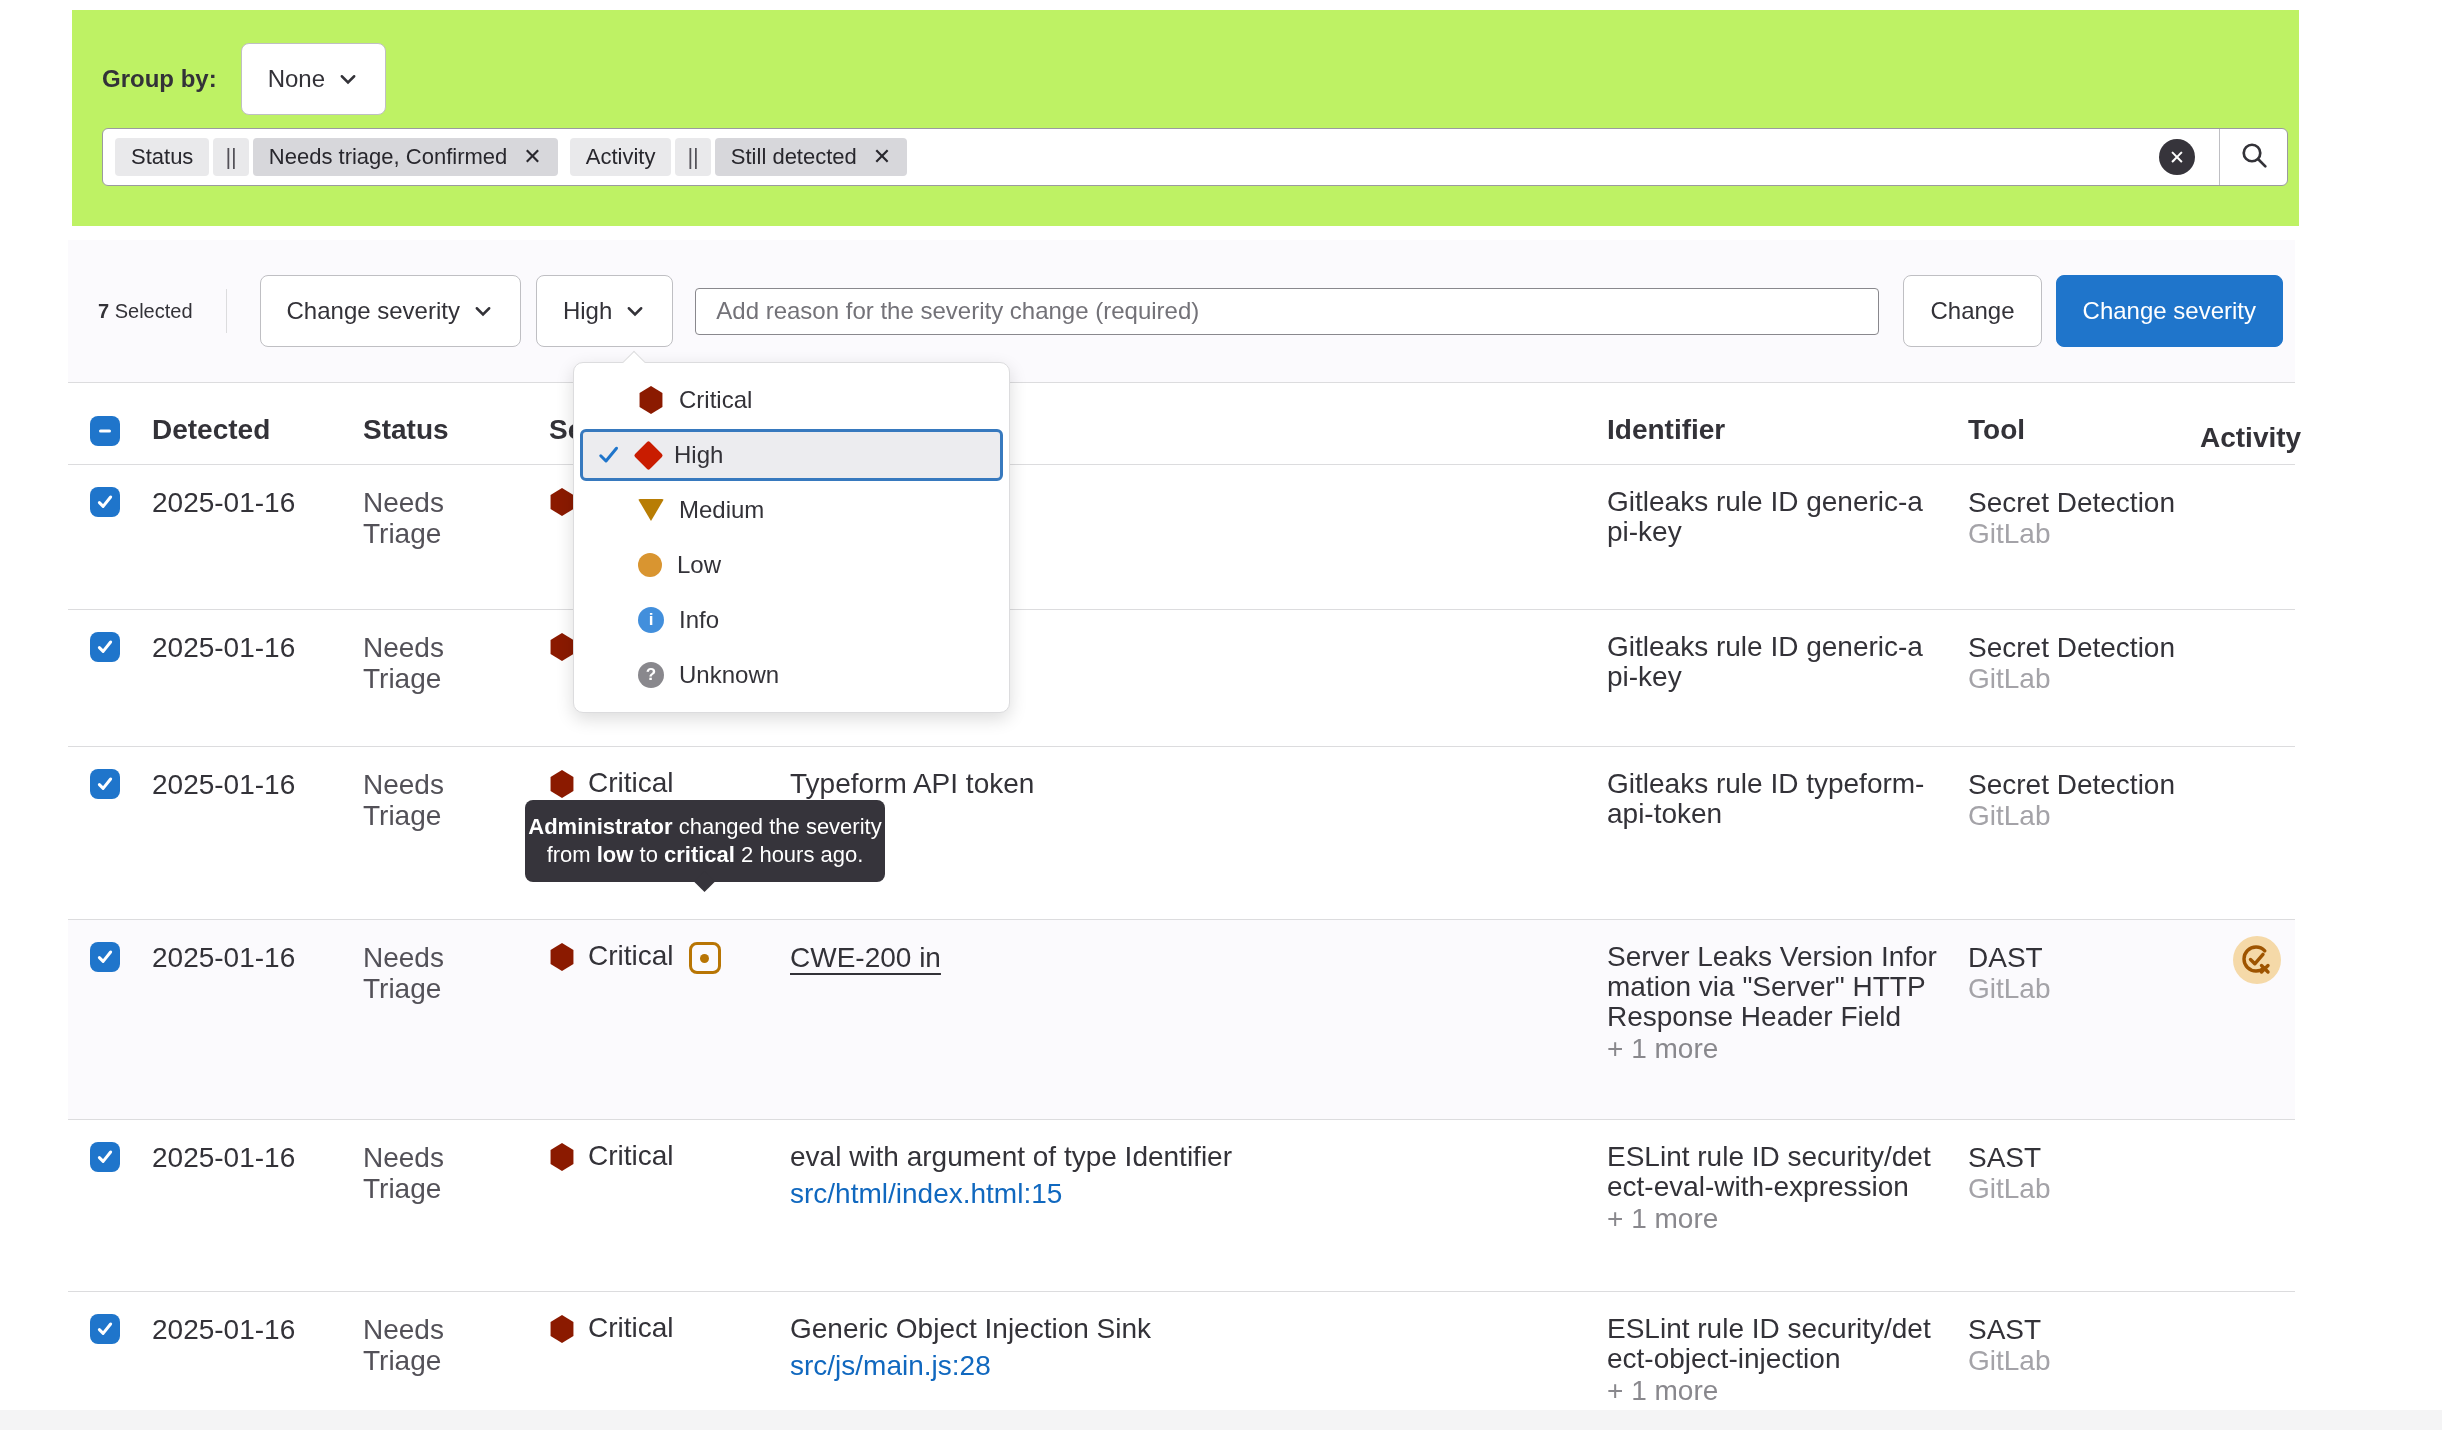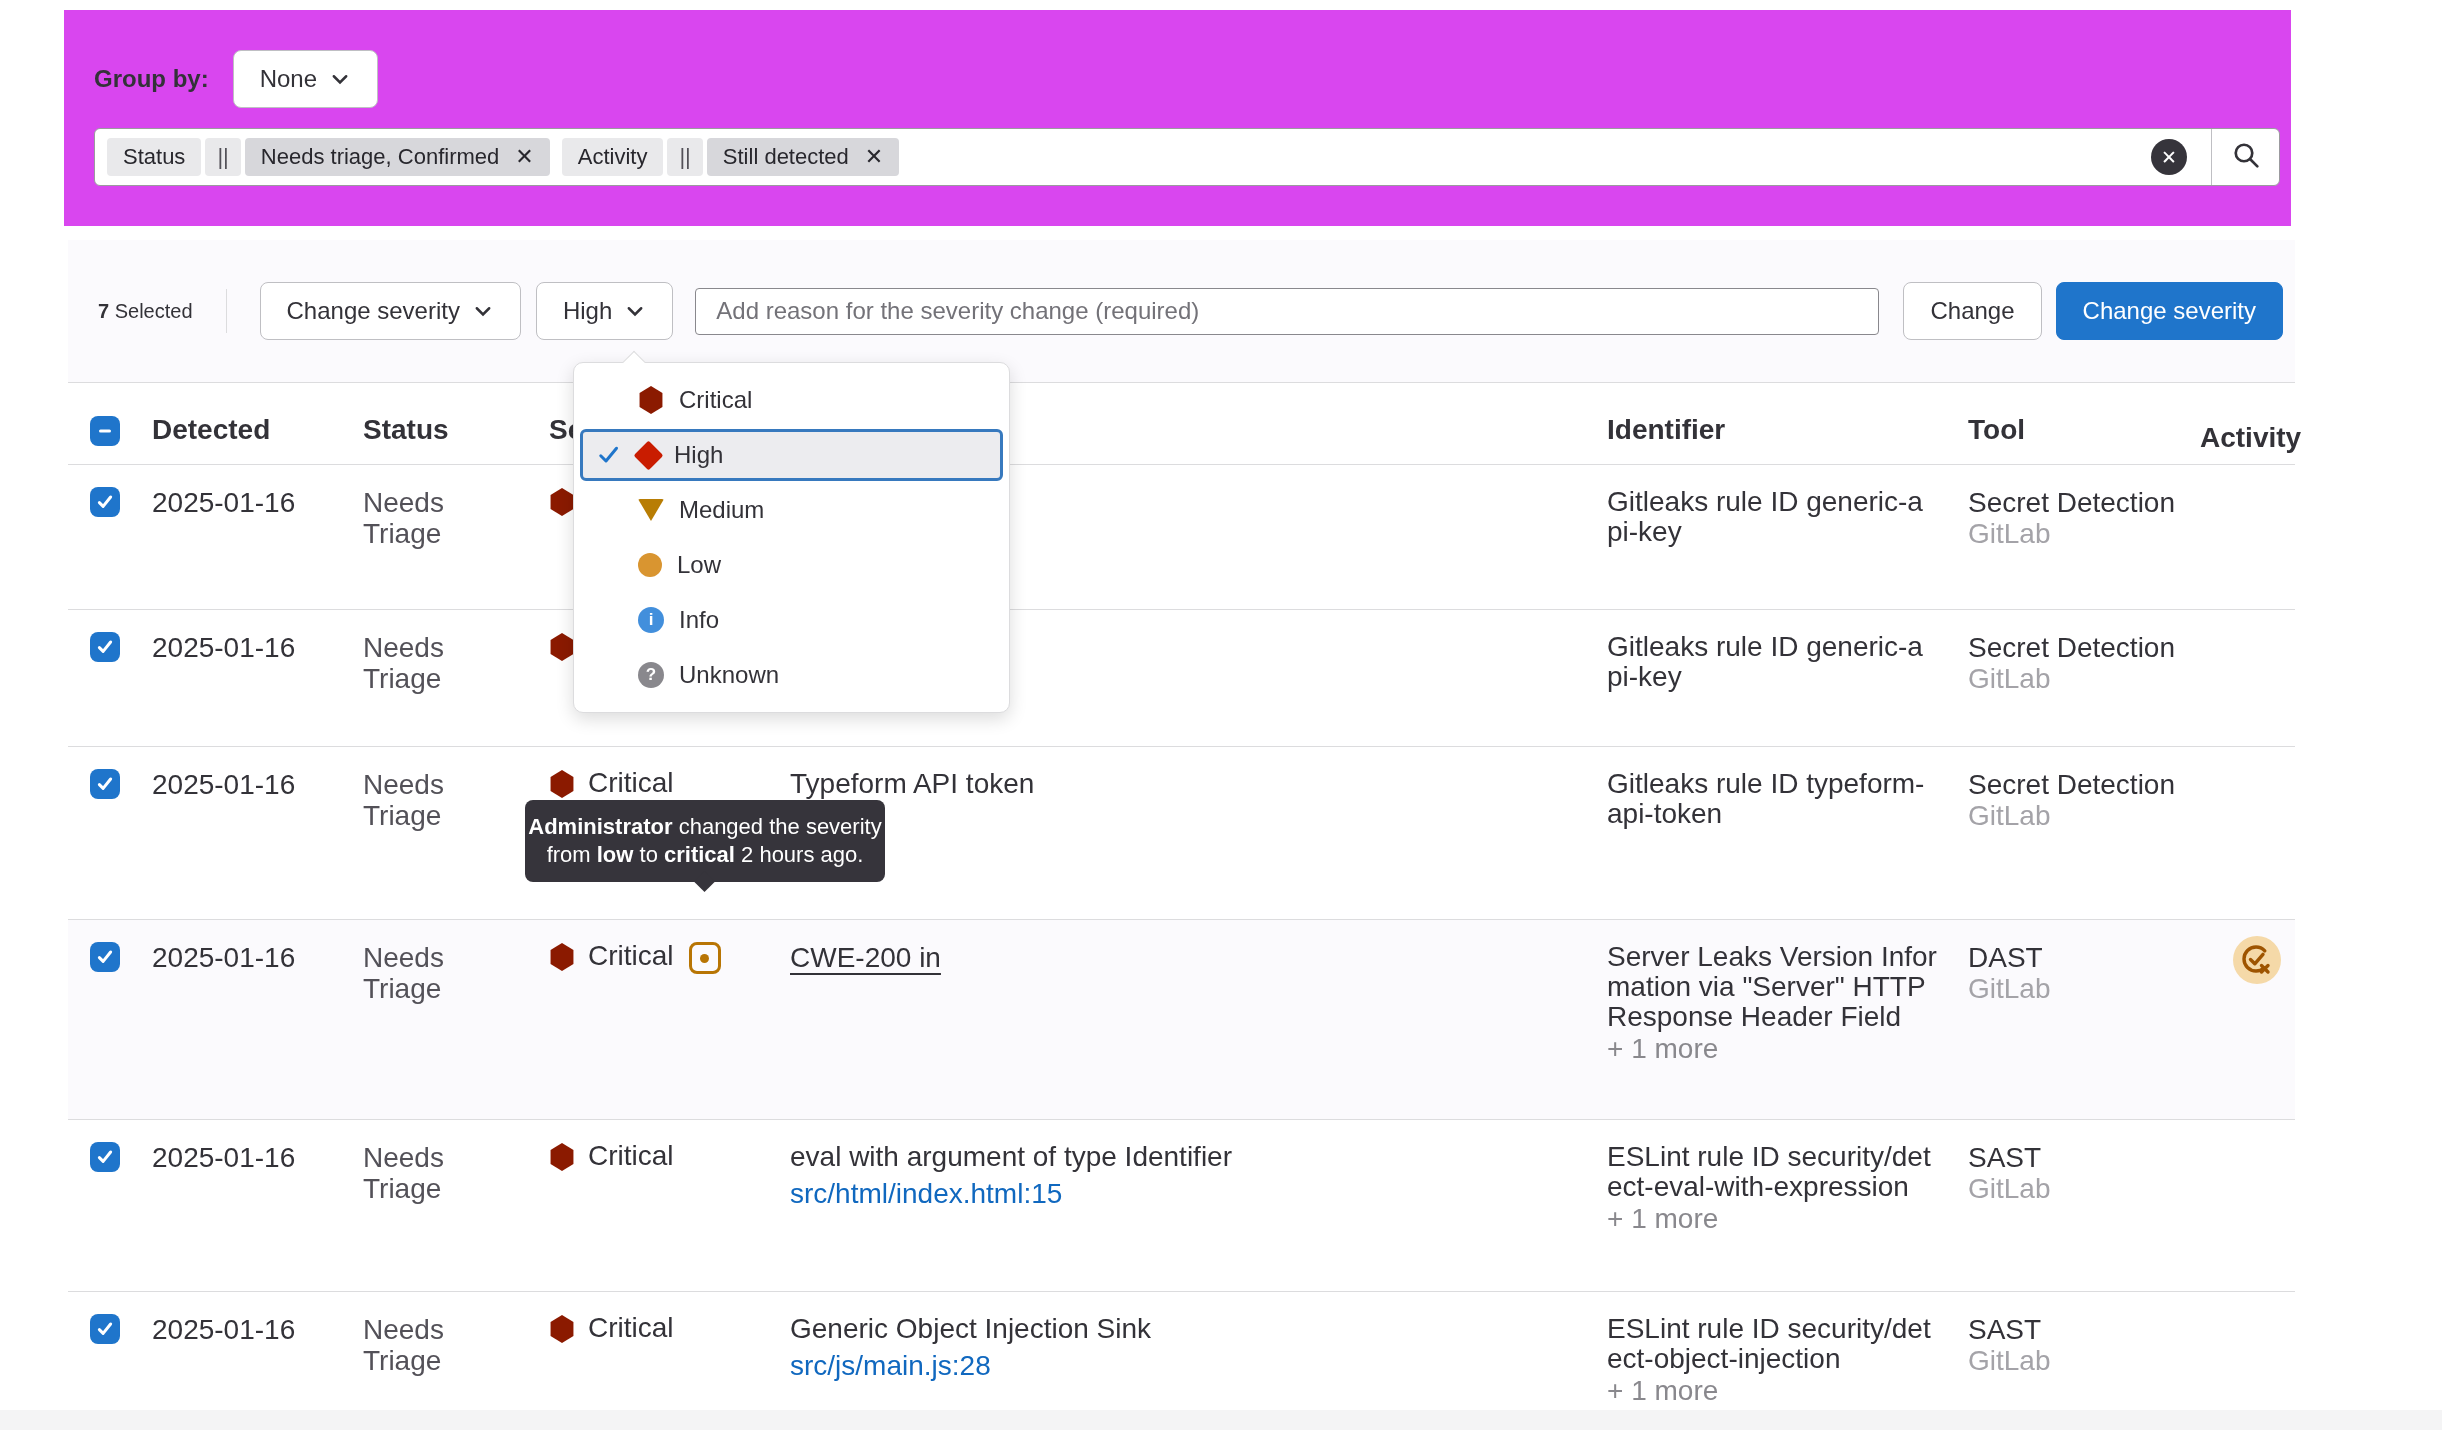--- a/index.html
+++ b/index.html
@@ -1,29 +1,29 @@
 <!DOCTYPE html>
 <html><head>
 <meta charset="utf-8">
 <title>Vulnerability Report</title>
 <style>
   * { margin:0; padding:0; box-sizing:border-box; }
   html,body { width:2442px; height:1430px; background:#fff;
     font-family:"Liberation Sans", sans-serif; color:#333238; position:relative; overflow:hidden; }
 
   
-  .filters-section { position:absolute; left:64px; top:10px; width:2227px; height:216px; background:#d946ef; }
+  .filters-section { position:absolute; left:72px; top:10px; width:2227px; height:216px; background:#bef264; }
   .toolbar-section { position:absolute; left:68px; top:240px; width:2227px; height:143px; background:#fbfafd;
     border-bottom:1px solid #dcdcde; display:flex; align-items:center; }
   .bottom-strip { position:absolute; left:0; right:0; top:1410px; height:20px; background:#f4f4f5; }
 
   
   .group-by-row { position:absolute; left:30px; top:40px; height:58px; display:flex; align-items:center; gap:24px; }
   .group-by-label { font-size:24px; font-weight:700; }
-  .btn { display:inline-flex; align-items:center; justify-content:center; gap:12px; height:58px;
+  .btn { display:inline-flex; align-items:center; justify-content:center; gap:12px; height:72px;
     background:#fff; border:1px solid #bfbfc3; border-radius:8px; font-size:24px; color:#333238;
     padding:0 26px; cursor:pointer; }
   .chev svg { display:block; }
 
   
   .filter-bar { position:absolute; left:30px; top:118px; right:11px; height:58px; background:#fff;
     border:1px solid #9b9a9f; border-radius:6px; display:flex; align-items:center; padding-left:12px; }
   .token-group { display:flex; align-items:center; gap:4px; margin-right:12px; }
   .chip { height:38px; display:inline-flex; align-items:center; padding:0 16px; border-radius:4px;
     font-size:22px; color:#28272d; }

